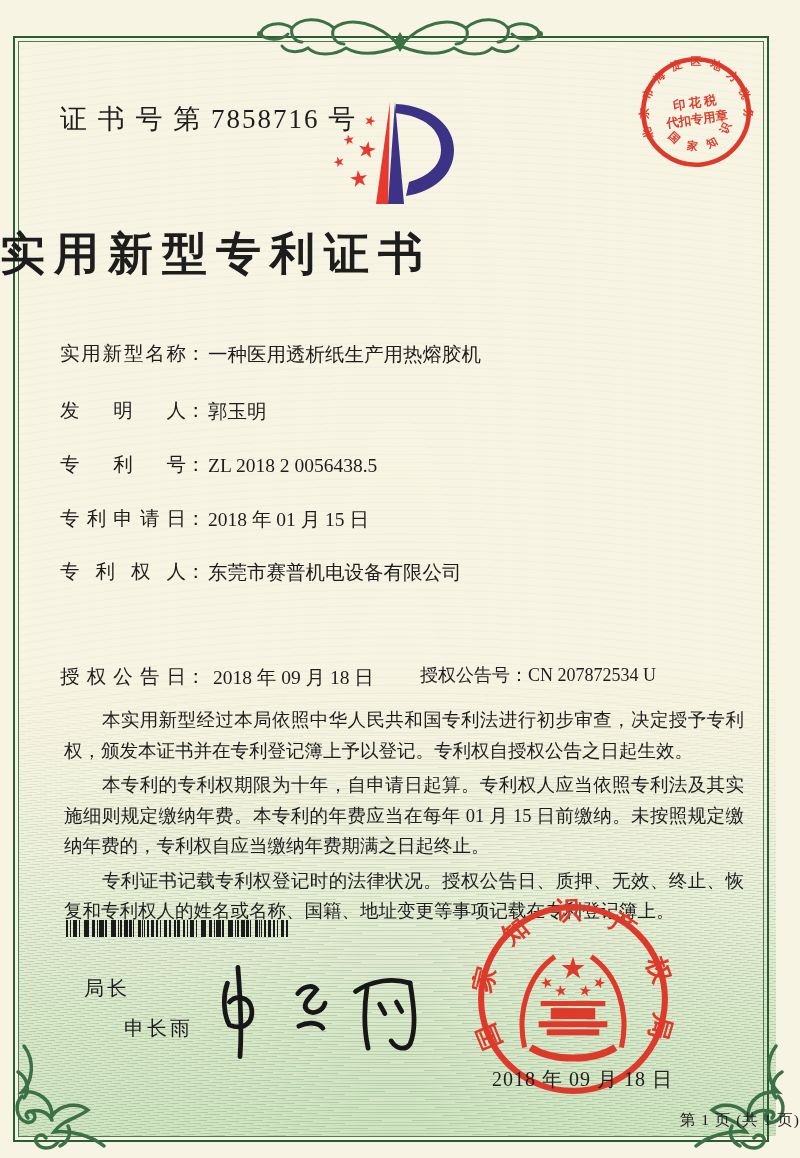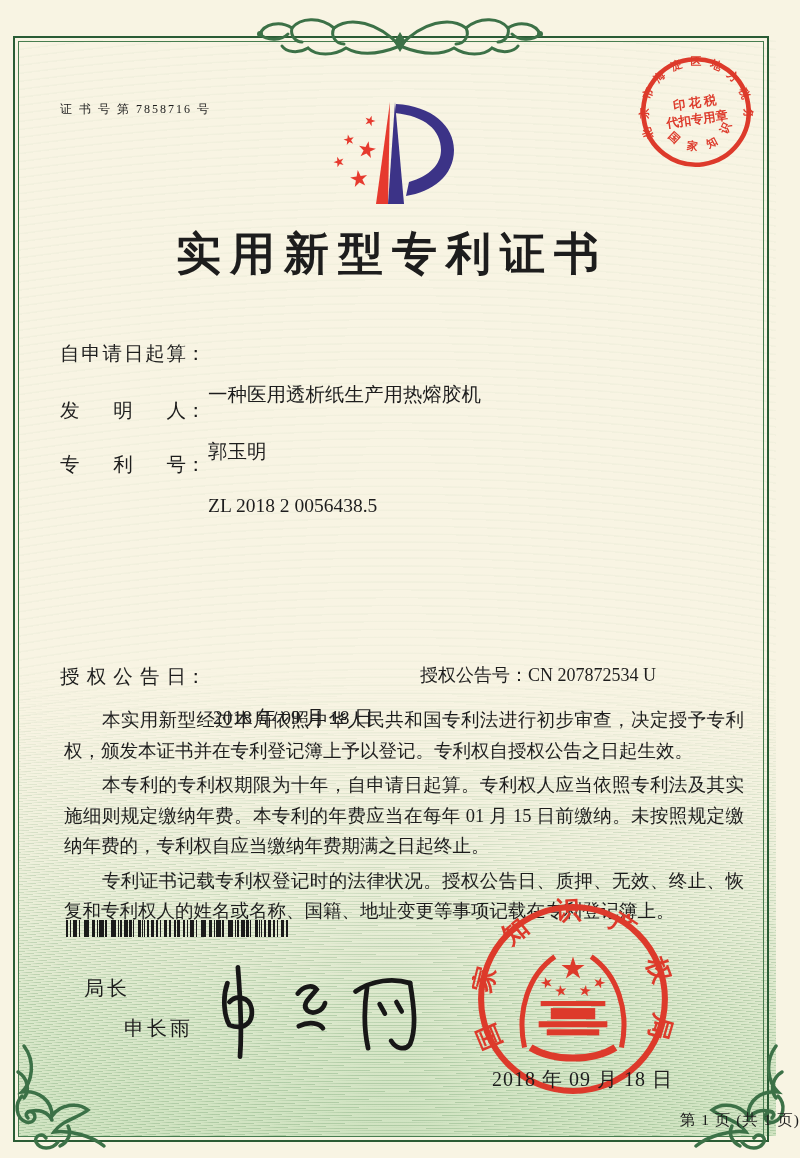--- a/index.html
+++ b/index.html
@@ -24,27 +24,27 @@
     mask-image: linear-gradient(180deg, transparent 0, rgba(0,0,0,.55) 30%, #000 70%);
   }
   .faint-waves {
     position:absolute; left:18px; right:24px; top:40px; bottom:22px; z-index:0; opacity:.35;
     background: repeating-radial-gradient(160% 110% at 50% 265%,
       rgba(120,165,120,0.14) 0 1px, rgba(120,165,120,0) 2px 8px);
   }
 
   .abs { position:absolute; z-index:2; }
 
-  .cert-no { left:60px; top:101px; font-size:12px; letter-spacing:2px; }
-  .title   { left:0; right:16px; top:224px; text-align:center; font-size:45px; font-weight:bold; letter-spacing:9px; }
+  .cert-no { left:60px; top:101px; font-size:27px; letter-spacing:2px; }
+  .title   { left:0; right:16px; top:224px; text-align:left; font-size:45px; font-weight:bold; letter-spacing:9px; }
 
   .row { left:60px; font-size:19.5px; width:690px; }
   .flabel { display:inline-block; width:126px; text-align:justify; text-align-last:justify; vertical-align:top; }
   .fcolon { display:inline-block; width:22px; vertical-align:top; }
-  .fvalue { display:inline-block; width:530px; vertical-align:top; line-height:29px;margin-top:40px; }
+  .fvalue { display:inline-block; width:530px; vertical-align:top; line-height:29px; }
   .r1{top:340px} .r2{top:397px} .r3{top:451px} .r4{top:505px} .r5{top:558px} .r6{top:610px} .r7{top:663px}
   .grant-right { left:420px; top:663px; font-size:18px; }
 
   .paras { left:60px; top:701px; width:688px; font-size:18.5px; line-height:30.5px; text-align:justify; }
   .paras p { margin:4px; text-indent:2.05em; }
 
   .barcode { left:66px; top:920px; width:222px; height:17px;
     background:
       repeating-linear-gradient(90deg,#1b1b1b 0 2px,transparent 2px 4px,#1b1b1b 4px 5px,transparent 5px 9px),
       repeating-linear-gradient(90deg,#1b1b1b 0 1px,transparent 1px 7px,#1b1b1b 7px 10px,transparent 10px 13px);
@@ -131,27 +131,33 @@
     <use href="#star5" transform="translate(40,19) scale(5.5) rotate(18)" fill="#e63a2e"></use>
     <use href="#star5" transform="translate(19,38) scale(5.5) rotate(-12)" fill="#e63a2e"></use>
     <use href="#star5" transform="translate(37,48) scale(9) rotate(10)" fill="#e63a2e"></use>
     <use href="#star5" transform="translate(9,60) scale(5.5) rotate(-20)" fill="#e63a2e"></use>
     <use href="#star5" transform="translate(29,77) scale(9) rotate(-8)" fill="#e63a2e"></use>
   </svg>
 
   <div class="abs title">实用新型专利证书</div>
 
   <div class="abs row r1">
-    <span class="flabel">自申请日起算</span><span class="fcolon">：</span><span class="fvalue">一种医用透析纸生产用热熔胶机</span>
+    <span class="flabel">实用新型名称</span><span class="fcolon">：</span><span class="fvalue">一种医用透析纸生产用热熔胶机</span>
   </div>
   <div class="abs row r2">
     <span class="flabel">发明人</span><span class="fcolon">：</span><span class="fvalue">郭玉明</span>
   </div>
   <div class="abs row r3">
     <span class="flabel">专利号</span><span class="fcolon">：</span><span class="fvalue">ZL 2018 2 0056438.5</span>
+  </div>
+  <div class="abs row r4">
+    <span class="flabel">专利申请日</span><span class="fcolon">：</span><span class="fvalue">2018 年 01 月 15 日</span>
+  </div>
+  <div class="abs row r5">
+    <span class="flabel">专利权人</span><span class="fcolon">：</span><span class="fvalue">东莞市赛普机电设备有限公司</span>
   </div>
   <div class="abs row r7">
     <span class="flabel">授权公告日</span><span class="fcolon">：</span>
     <span class="fvalue" style="width:230px">2018 年 09 月 18 日</span>
   </div>
   <div class="abs grant-right">
     <span>授权公告号</span><span>：</span><span>CN 207872534 U</span>
   </div>
 
   <div class="abs paras">

